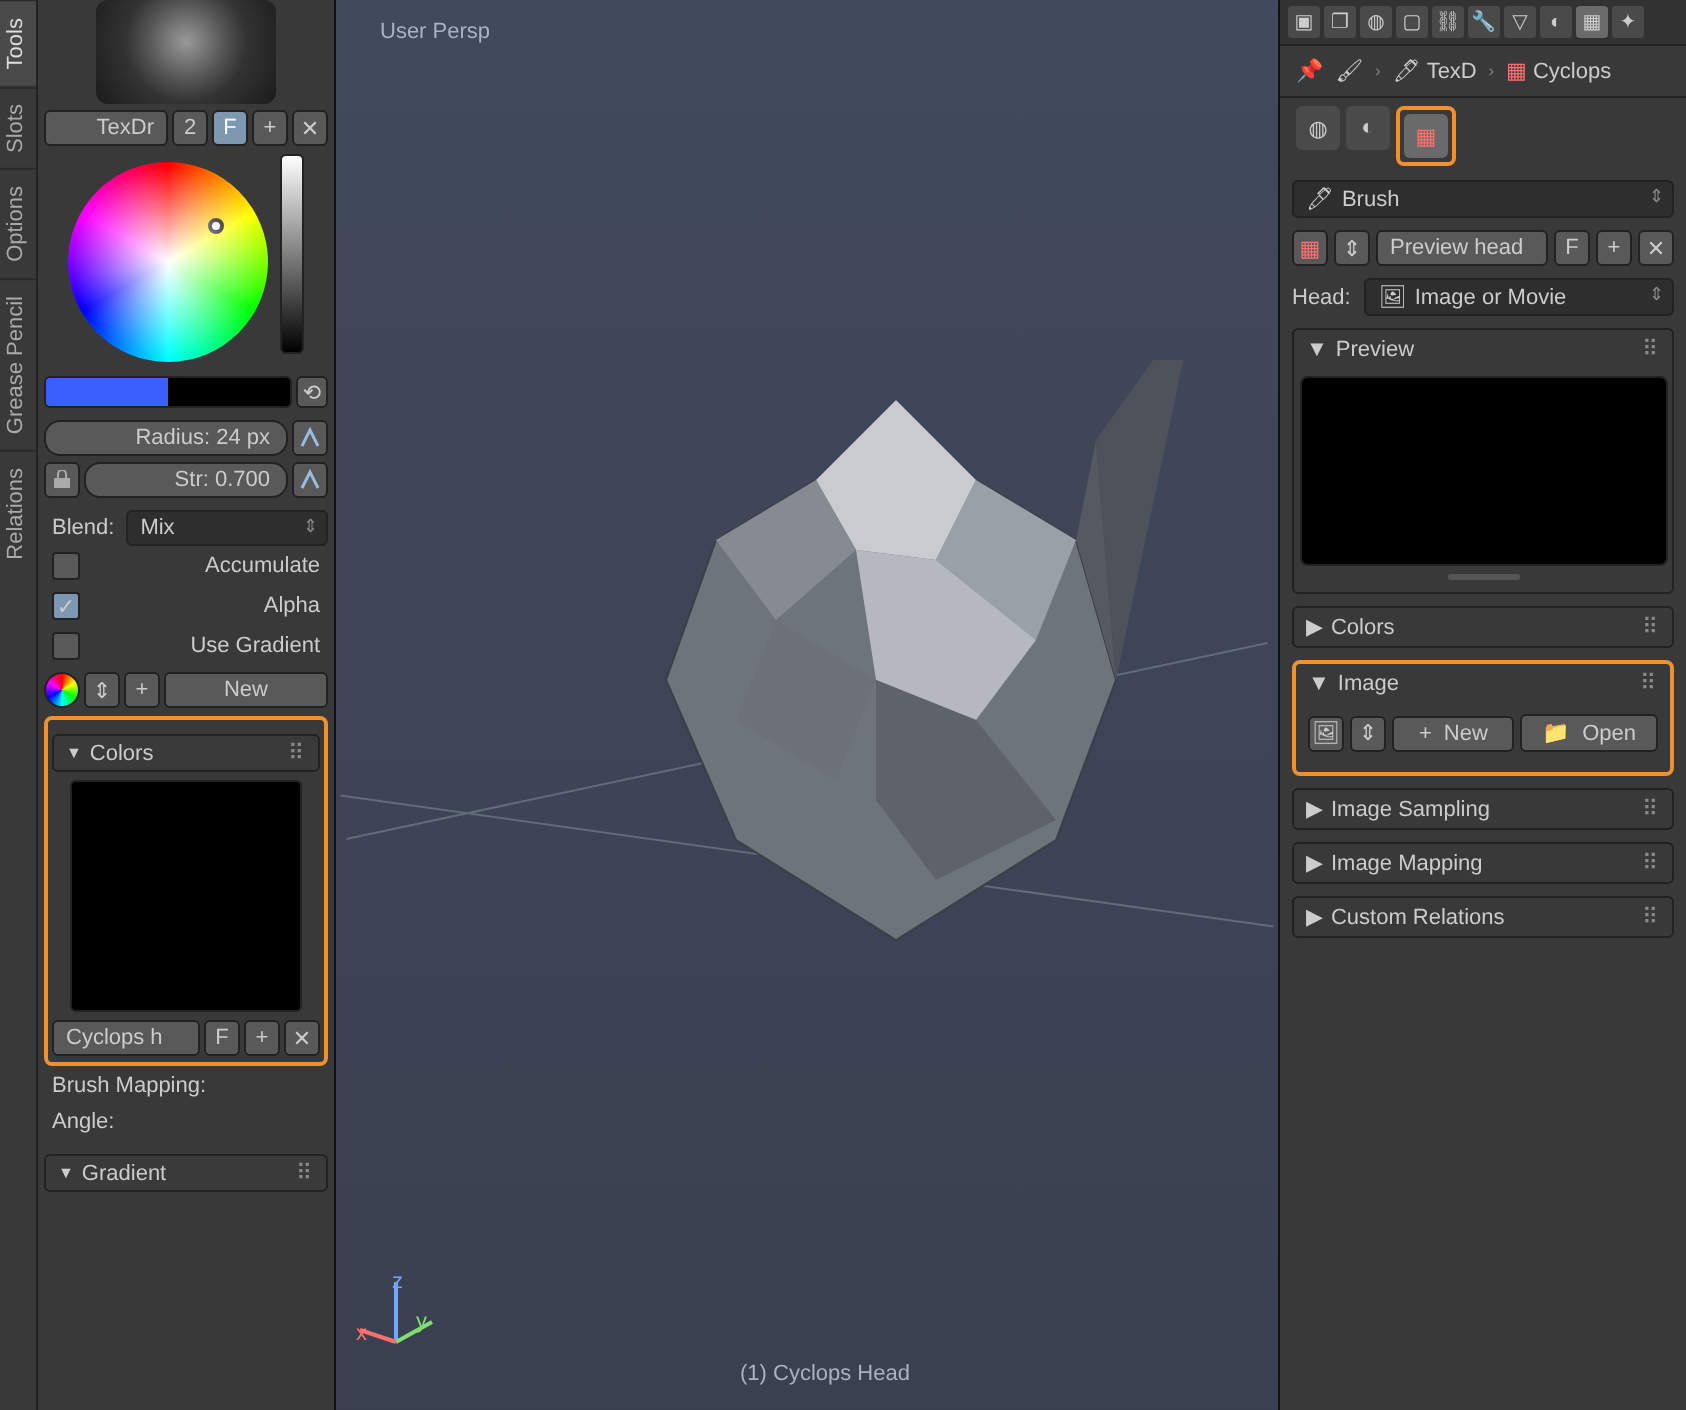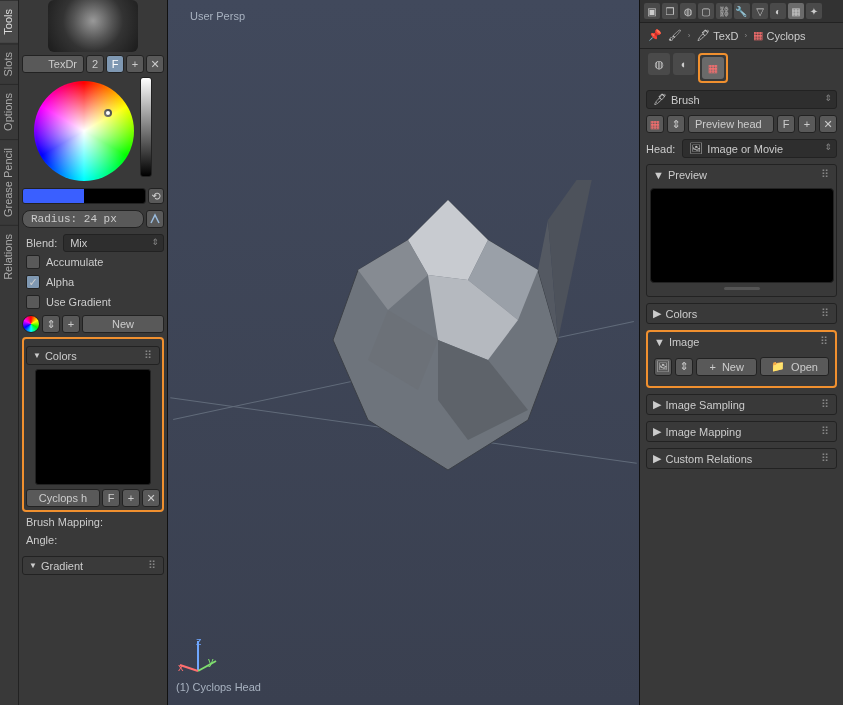--- a/index.html
+++ b/index.html
@@ -19,36 +19,36 @@
 .btn-f { background: #7f98b2; color: #fff; }
 .colorwheel { width: 100px; height: 100px; border-radius: 50%; background: conic-gradient(red,#ff0,lime,cyan,blue,magenta,red); position: relative; margin: 4px 0; }
 .colorwheel::after { content:''; position:absolute; inset:0; border-radius:50%; background: radial-gradient(circle,#fff 0%,transparent 68%); }
 .dot { position:absolute; width:8px; height:8px; border:2px solid #000; border-radius:50%; background:#fff; top:28px; right:22px; }
 .valslider { width: 12px; height: 100px; background: linear-gradient(#fff,#000); border-radius: 3px; border:1px solid #222; }
 .colorrow { display:flex; gap:6px; align-items:flex-start; margin-top:4px; justify-content:center;}
 .activecolor { display:flex; width:100%; height:16px; border-radius:3px; border:1px solid #222; overflow:hidden; }
 .activecolor div:first-child { background:#3a5fff; flex:1; }
 .activecolor div:last-child { background:#000; flex:1; }
 .swap { width:18px; height:16px; background:#595959; border-radius:3px; border:1px solid #222; display:flex; align-items:center; justify-content:center; cursor:pointer; }
-.slider { background:#595959; border:1px solid #222; border-radius:8px; padding:2px 8px; text-align:left; position:relative; flex:1;font-family:Liberation Mono, monospace; }
+.slider { background:#595959; border:1px solid #222; border-radius:8px; padding:2px 8px; text-align:right; position:relative; flex:1; }
 .panelhead { background:#3a3a3a; border:1px solid #222; border-radius:3px; padding:2px 6px; margin-top:4px; display:flex; align-items:center; gap:4px; cursor:pointer; }
 .panelhead .caret { font-size:8px; }
 .panelhead .grip { margin-left:auto; letter-spacing:1px; color:#888; }
 .checkbox { width:14px; height:14px; background:#595959; border:1px solid #222; border-radius:2px; display:inline-flex; align-items:center; justify-content:center; }
 .checkbox.checked { background:#7f98b2; }
-.checkrow { display:flex; align-items:center; gap:6px; padding:3px 4px; }
+.checkrow { display:flex; align-items:center; gap:6px; padding:3px 4px;justify-content:space-between; }
 .dropdown { background:#2e2e2e; border:1px solid #222; border-radius:3px; padding:2px 6px; flex:1; position:relative; }
 .dropdown::after { content:'⇕'; position:absolute; right:4px; top:2px; color:#888; font-size:9px; }
 .highlight { border: 2px solid #f0902f; border-radius:4px; padding:3px 2px; margin-top:4px; }
 .texpreview { width:116px; height:116px; background:#000; border:1px solid #222; border-radius:3px; margin:4px auto; }
 
 
 .viewport { flex:1; background: linear-gradient(#41495c,#3a4050); position:relative; border-left:1px solid #111; border-right:1px solid #111; }
 .persp { position:absolute; top:10px; left:22px; color:#a8b2c0; }
-.footer { position:absolute; bottom:12px; left:8px; right:0; text-align:left; color:#a8b2c0; }
+.footer { position:absolute; bottom:12px; left:18px; right:0; text-align:center; color:#a8b2c0; }
 .axes { position:absolute; bottom:30px; left:10px; width:40px; height:40px; }
 .axes .z { position:absolute; left:18px; top:0; color:#6fa7ff; }
 .axes .y { position:absolute; left:30px; bottom:8px; color:#7fde6f; }
 .axes .x { position:absolute; left:0; bottom:2px; color:#ff6f6f; }
 .mesh { position:absolute; top:180px; left:120px; width:320px; height:320px; }
 .gridline { position:absolute; background:#616b7a; height:1px; }
 
 
 .props { width: 203px; background:#393939; display:flex; flex-direction:column; }
 .iconbar { display:flex; gap:2px; padding:3px 4px; background:#323232; border-bottom:1px solid #222; }
@@ -105,20 +105,34 @@
     <div class="swap">⟲</div>
   </div>
   <div class="row" style="margin-top:6px">
     <div class="slider">Radius: 24 px</div>
     <div class="btn-sm">
         <svg width="12" height="12">
           <path d="M2 10 L6 2 L10 10" fill="none" stroke="#9bd" stroke-width="1.5"></path>
         </svg>
       </div>
   </div>
+  <div class="row">
+    <div class="btn-sm">
+        <svg width="10" height="10">
+          <rect x="1" y="4" width="8" height="5" fill="#aaa"></rect>
+          <path d="M3 4 V2 a2 2 0 0 1 4 0 V4" fill="none" stroke="#aaa"></path>
+        </svg>
+      </div>
+    <div class="slider">Str: 0.700</div>
+    <div class="btn-sm">
+        <svg width="12" height="12">
+          <path d="M2 10 L6 2 L10 10" fill="none" stroke="#9bd" stroke-width="1.5"></path>
+        </svg>
+      </div>
+  </div>
   <div class="row" style="margin-top:6px">
     <span style="padding:0 4px">Blend:</span>
     <div class="dropdown">Mix</div>
   </div>
   <div class="checkrow">
       <span class="checkbox"></span>
       <span>Accumulate</span>
     </div>
   <div class="checkrow">
       <span class="checkbox checked">✓</span>
@@ -136,21 +150,21 @@
   </div>
 
   <div class="highlight">
     <div class="panelhead">
       <span class="caret">▼</span>
       <span>Colors</span>
       <span class="grip">⠿</span>
     </div>
     <div class="texpreview"></div>
     <div class="row">
-      <div class="field" style="text-align:center">Cyclops h</div>
+      <div class="field" style="text-align:left">Cyclops h</div>
       <div class="btn-sm">F</div>
       <div class="btn-sm">+</div>
       <div class="btn-sm">✕</div>
     </div>
   </div>
 
   <div style="padding:4px 4px 0">Brush Mapping:</div>
   <div style="padding:6px 4px">Angle:</div>
 
   <div class="panelhead">

